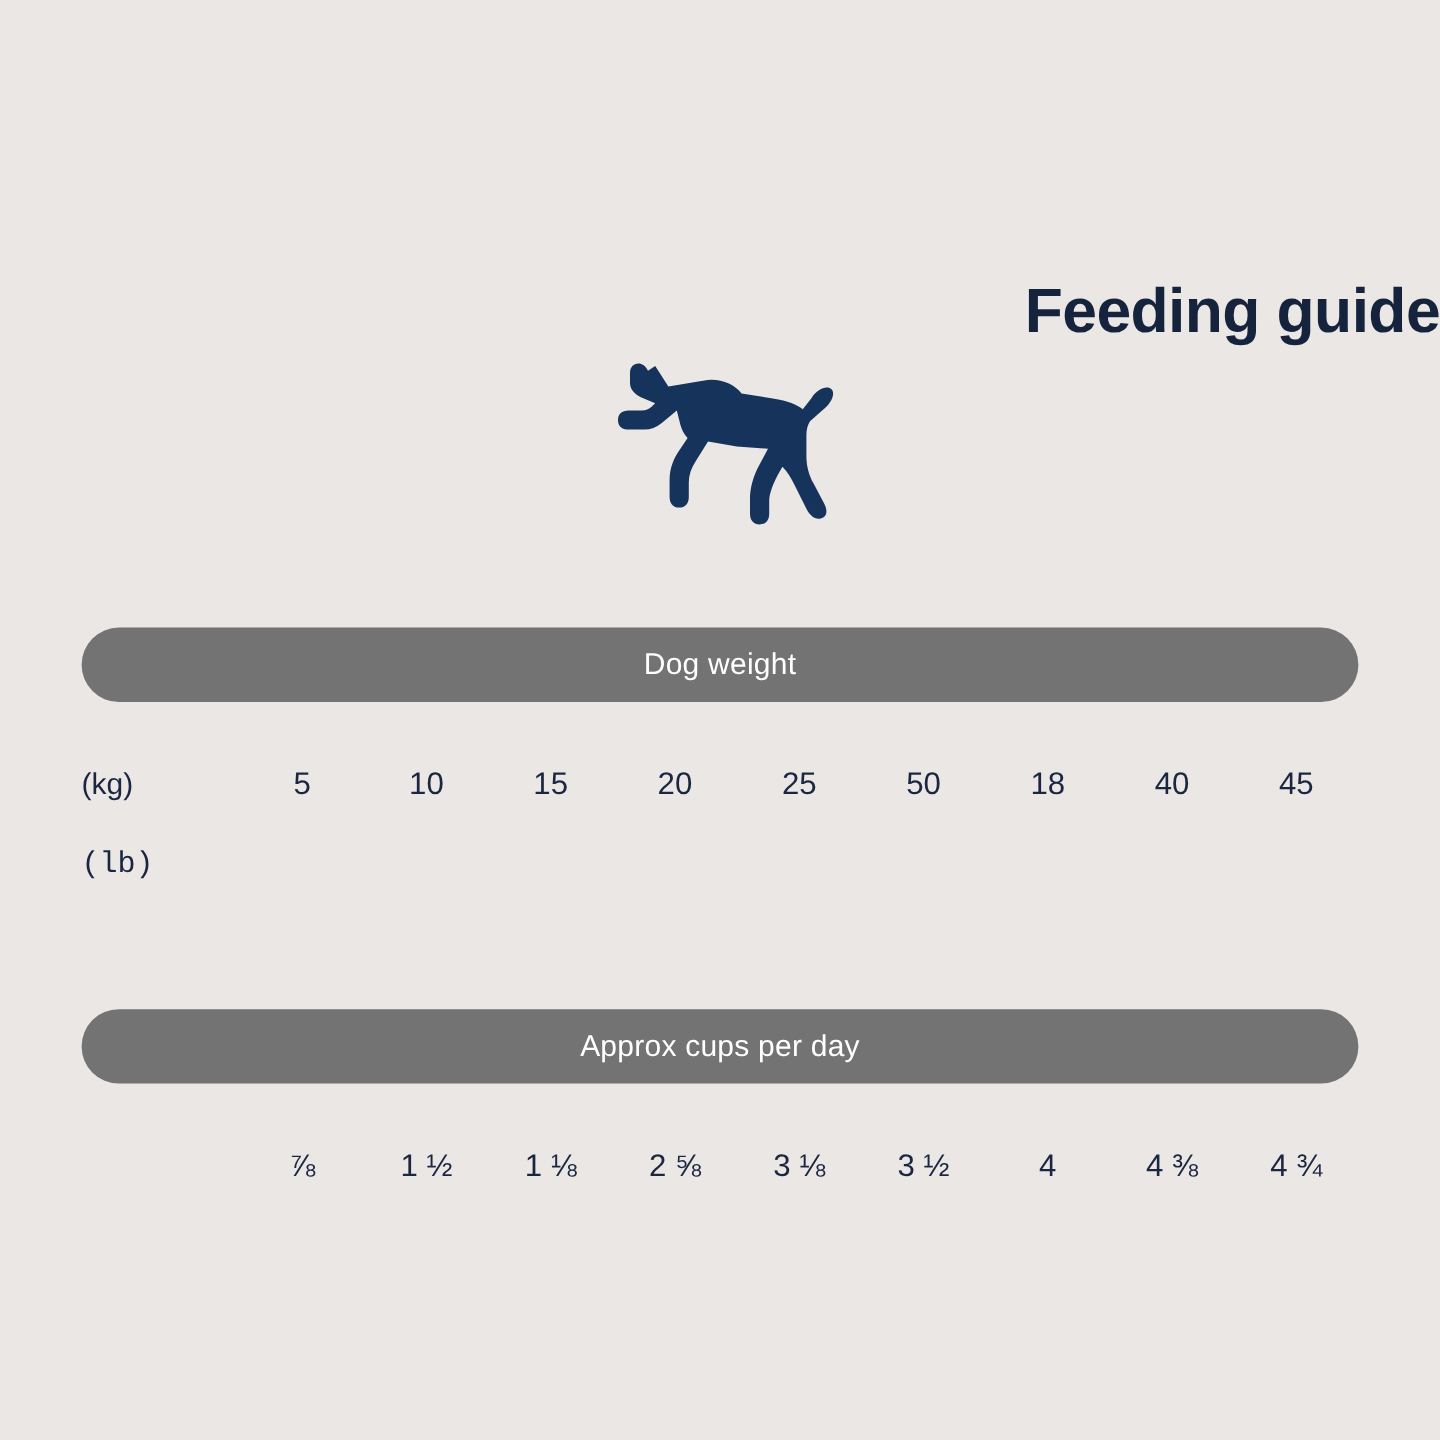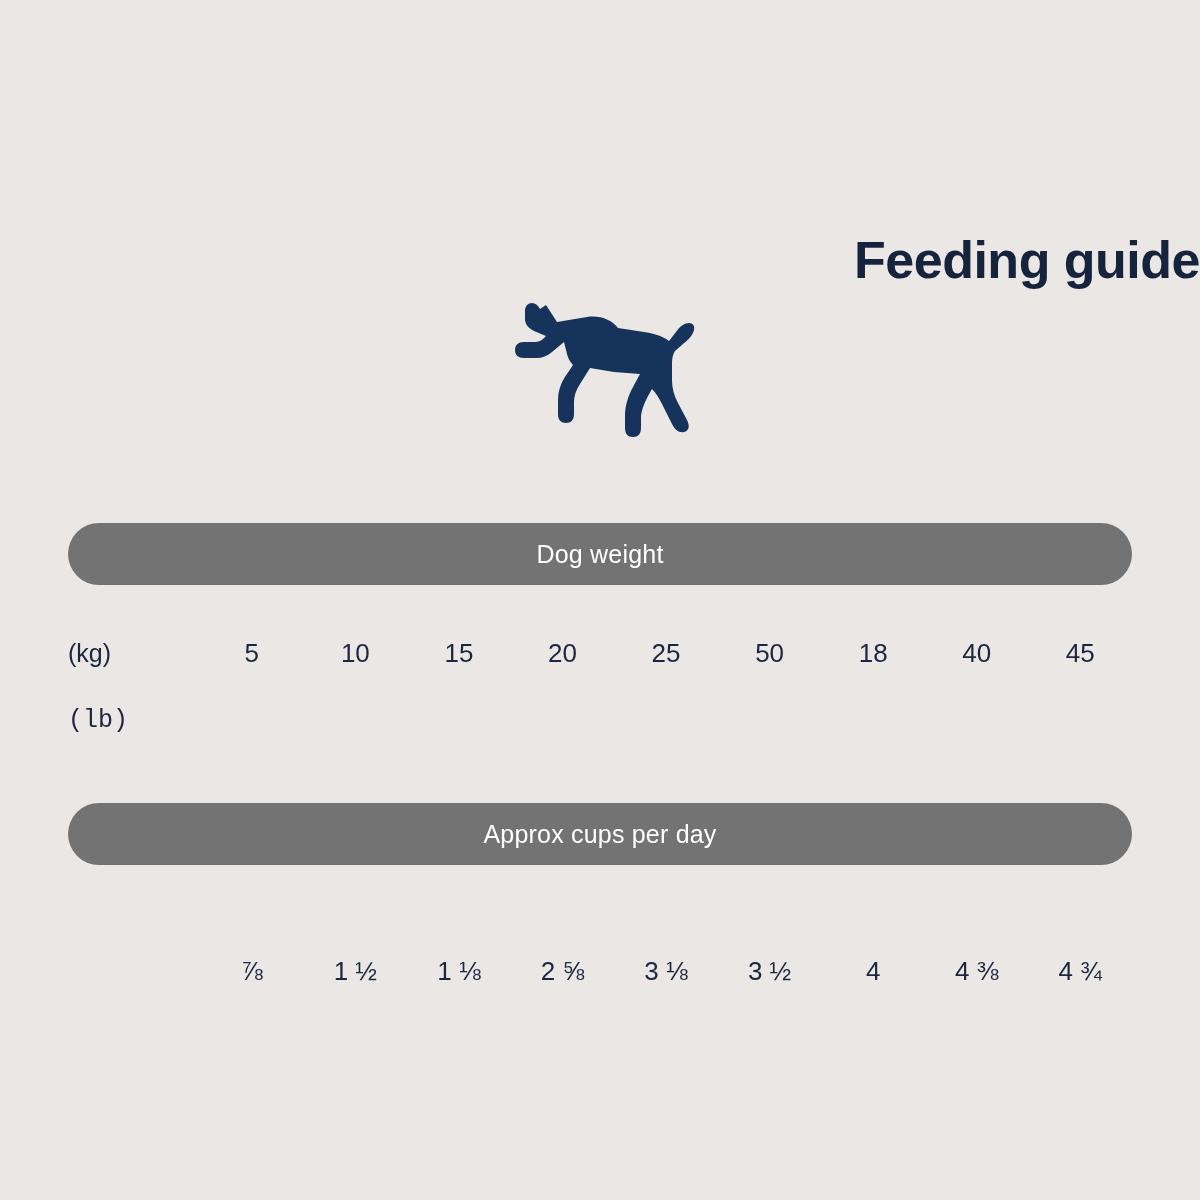--- a/index.html
+++ b/index.html
@@ -64,21 +64,21 @@
     align-items: center;
     justify-content: center;
   }
   .pill-label {
     color: #ffffff;
     font-size: 25px;
     font-weight: 400;
     letter-spacing: 0.2px;
   }
   #pill-weight { top: 523px; }
-  #pill-cups   { top: 803px; }
+  #pill-cups   { top: 841px; }
 
   
   .row {
     position: absolute;
     left: 68px;
     width: 1064px;
     display: flex;
     align-items: baseline;
   }
   .row-label {

